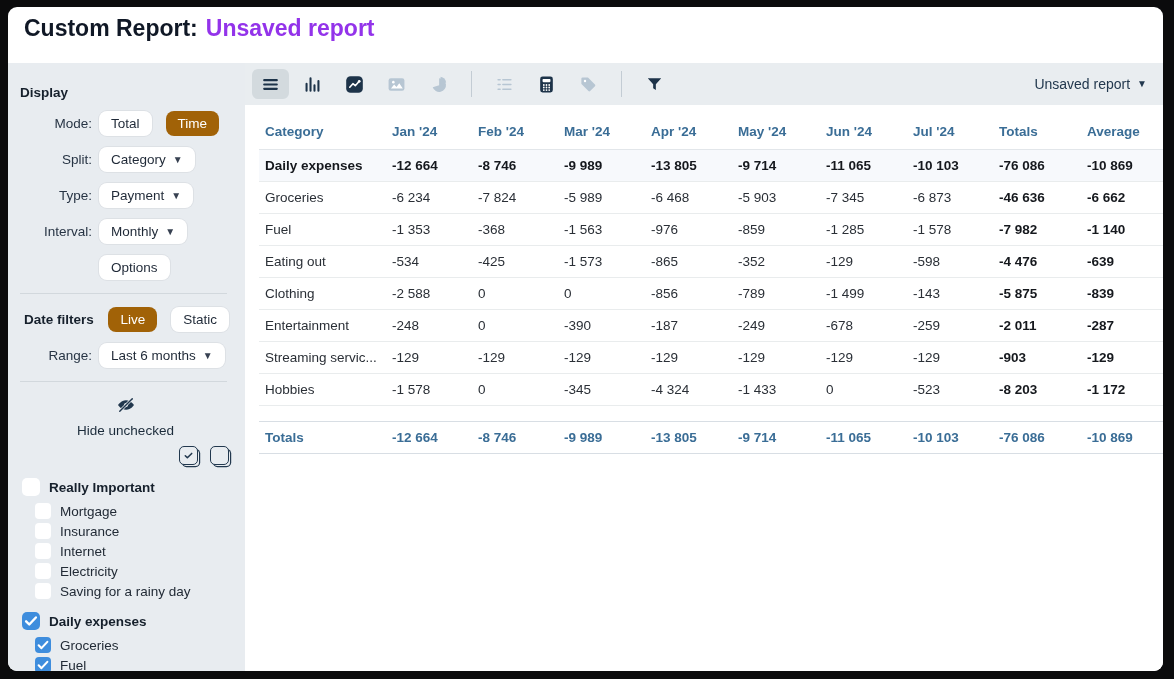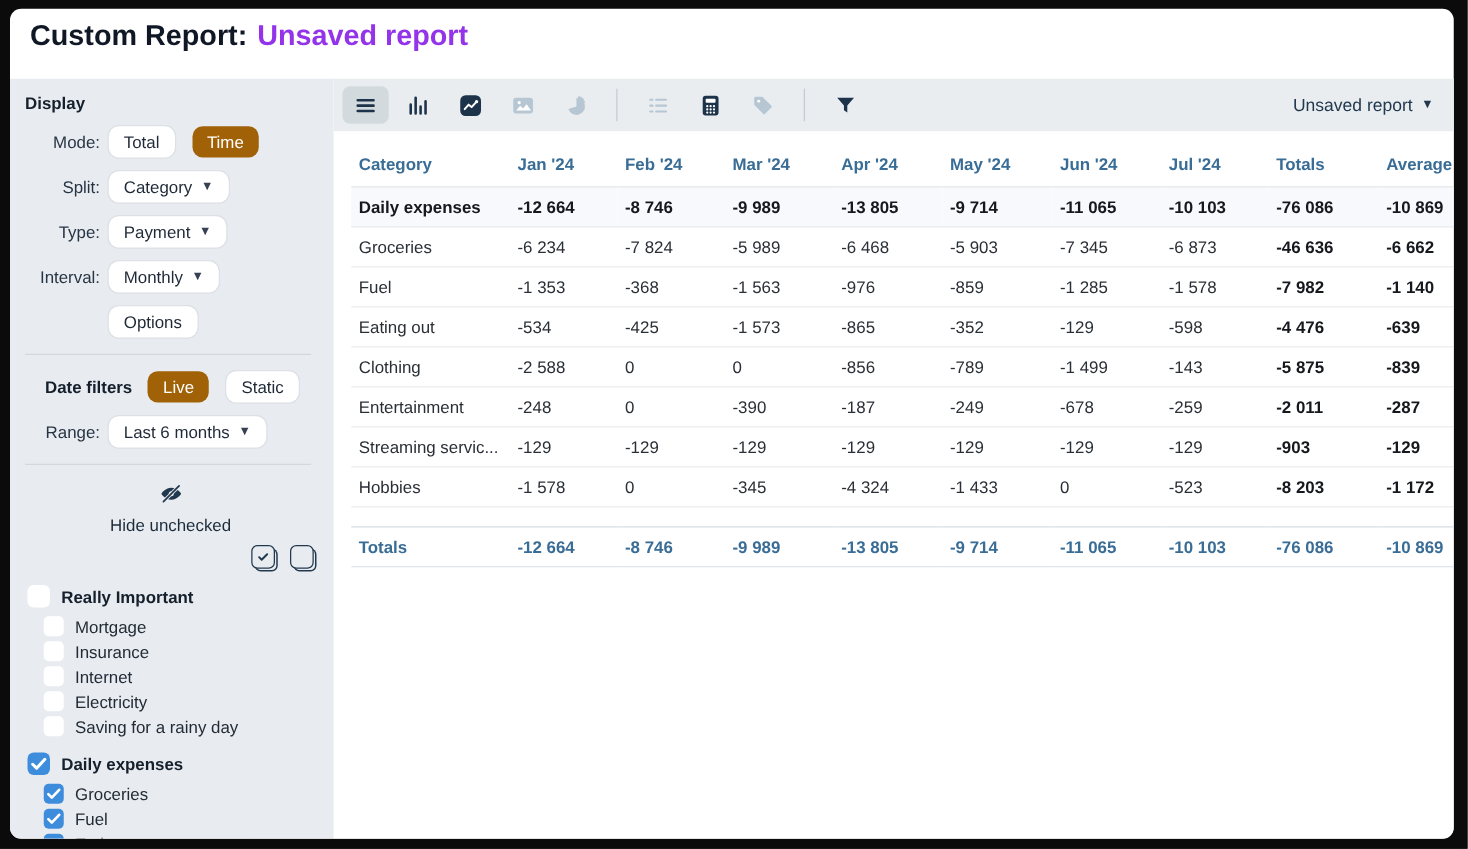--- a/index.html
+++ b/index.html
@@ -5,25 +5,25 @@
   html,body{margin:0;padding:0;width:1174px;height:679px;background:#0b0b0c;overflow:hidden;
     font-family:"Liberation Sans",sans-serif;}
   .page{position:absolute;left:8px;top:7px;width:1155px;height:664px;background:#fff;
     border-radius:9px;overflow:hidden;display:flex;flex-direction:column;}
   
   .title-bar{display:flex;align-items:baseline;gap:8px;padding:8px 16px 21px 16px;
     font-size:23px;font-weight:700;color:#101826;flex:none;}
   .title-report{color:#9333ea;}
   
   .body{flex:1;display:flex;min-height:0;}
-  .sidebar{width:259px;flex:none;background:#e8ecf0;overflow:hidden;font-size:13.5px;color:#1f2937;padding-top:4px;}
+  .sidebar{width:237px;flex:none;background:#e8ecf0;overflow:hidden;font-size:13.5px;color:#1f2937;padding-top:14px;}
   .main{flex:1;display:flex;flex-direction:column;min-width:0;background:#fff;}
   
   .side-heading{font-weight:700;color:#16202c;margin:8px 0 2px 12px;font-size:13.5px;}
-  .form-row{display:flex;align-items:center;margin:11px 0;}
+  .form-row{display:flex;align-items:center;margin:11px 12px;}
   .form-label{width:72px;text-align:right;margin-right:7px;color:#273444;flex:none;}
   .btn{background:#fff;border-radius:8px;padding:5px 12px;font-size:13.5px;color:#1f2937;
     box-shadow:0 0 0 1px rgba(15,23,42,.05);display:inline-flex;align-items:center;gap:7px;cursor:default;}
   .btn.purple{background:#a16207;color:#fff;box-shadow:none;}
   .seg{display:flex;gap:14px;}
   .caret{font-size:10px;color:#374151;line-height:1;}
   .divider{height:1px;background:#d2d8dd;margin:13px 18px 13px 12px;}
   .hide-row{display:flex;align-items:center;gap:8px;margin:12px 16px 4px 14px;color:#1b2b3a;flex-direction:column;}
   .hide-row .ico{width:20px;height:20px;color:#22384e;flex:none;}
   .hide-row .ico svg{width:100%;height:100%;}
@@ -105,21 +105,21 @@
         </span>
       </div>
 
       <div class="form-row">
         <span class="form-label"></span>
         <span class="btn">Options</span>
       </div>
 
       <div class="divider"></div>
 
-      <div class="form-row" style="margin:4px 16px;text-align:center;">
+      <div class="form-row" style="margin:4px 4px;text-align:center;">
         <span class="side-heading" style="margin:0 0 0 12px;">Date filters</span>
         <span class="seg" style="margin-left:auto;margin-right:12px;">
           <span class="btn purple">Live</span>
           <span class="btn">Static</span>
         </span>
       </div>
 
       <div class="form-row">
         <span class="form-label">Range:</span>
         <span class="btn">

